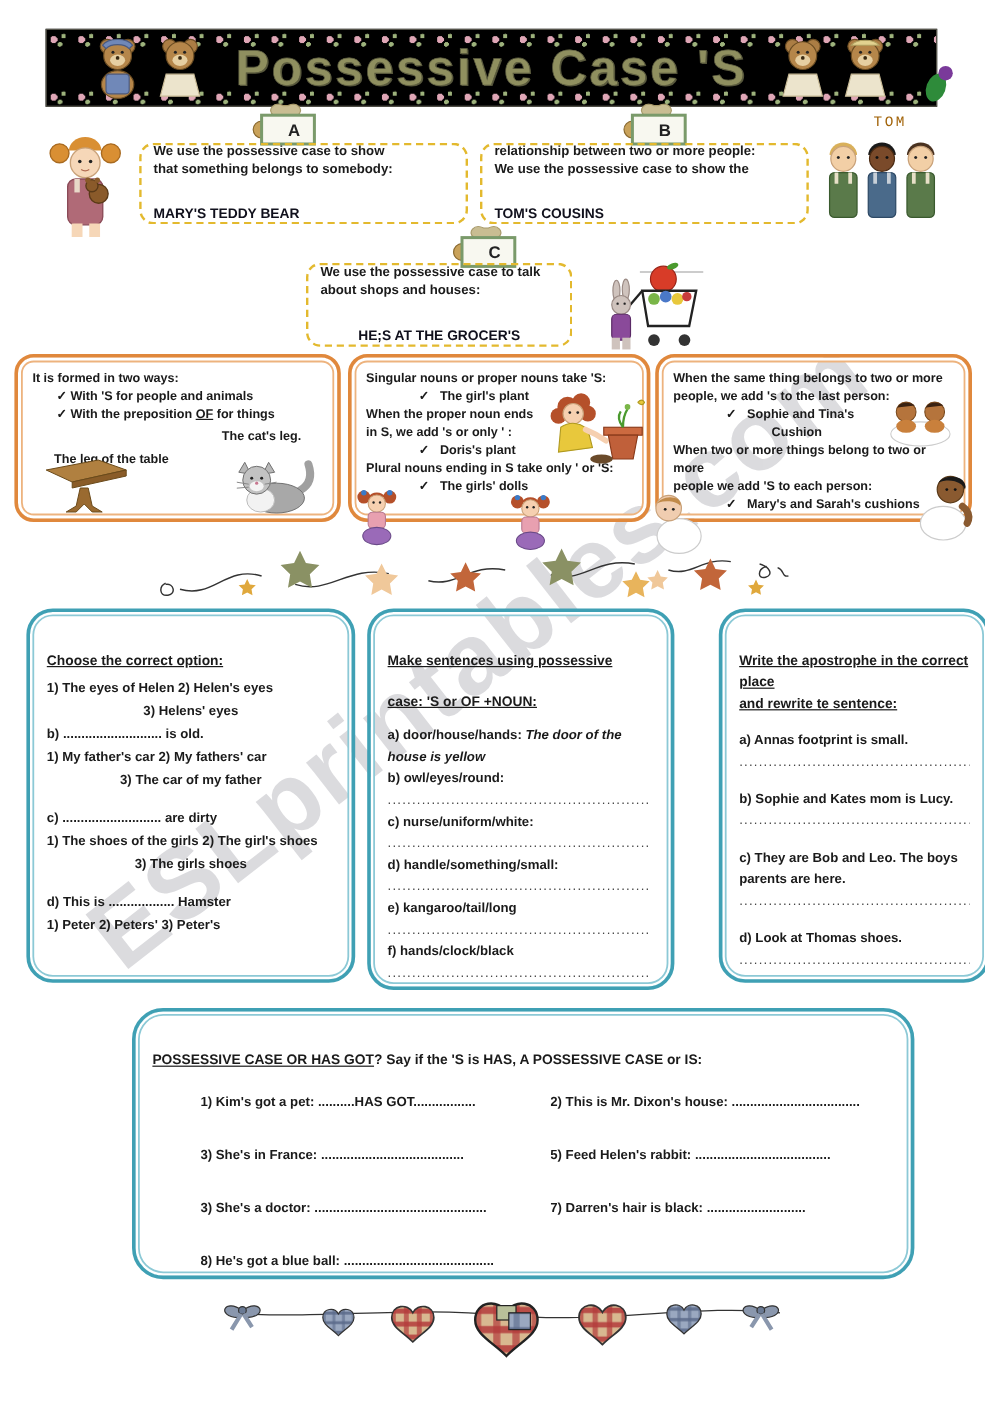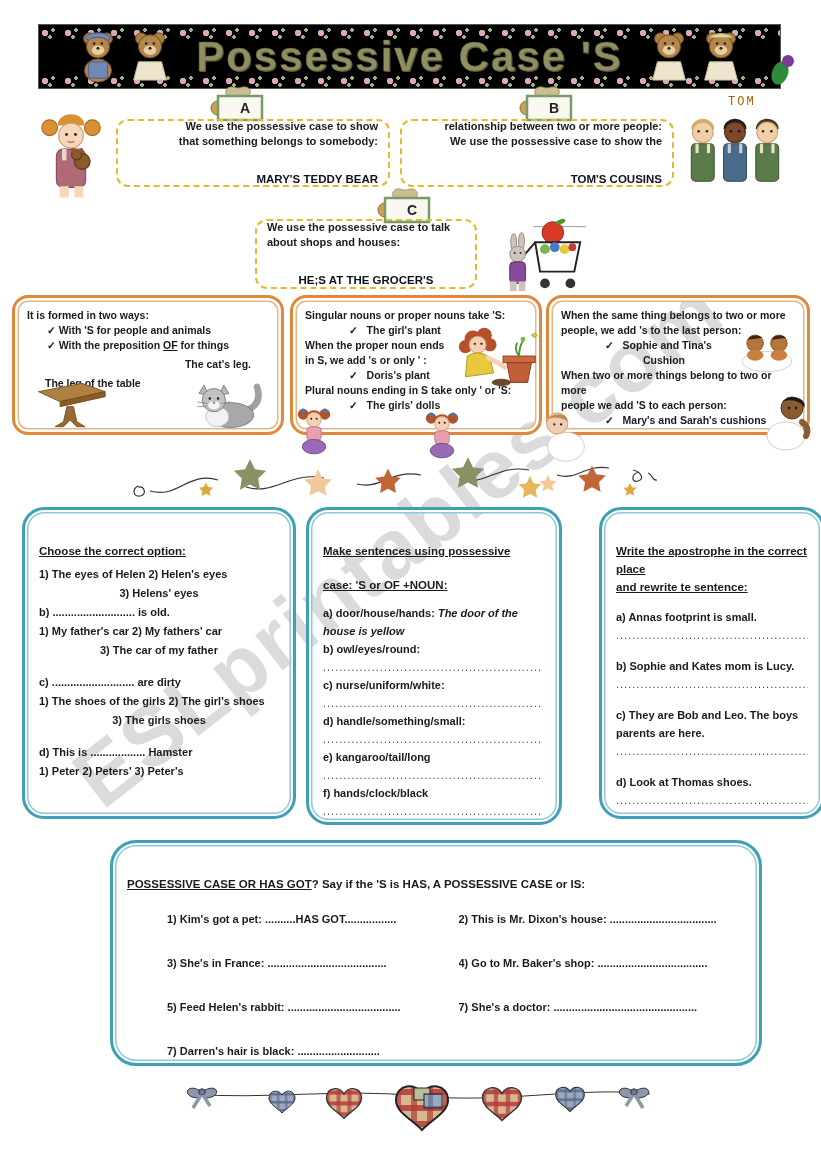--- a/index.html
+++ b/index.html
@@ -22,21 +22,21 @@
   #banner .rose.t{top:1px;} #banner .rose.b{bottom:1px;}
   #banner-title{font-size:42px;font-weight:bold;color:#8f8f5f;letter-spacing:2px;
      text-shadow:1px 1px 0 #55553a;-webkit-text-stroke:.6px #5a5a3e;z-index:2;}
   .bear{position:absolute;top:4px;width:46px;height:54px;}
   
   #tom{left:686px;top:95px;font-family:"Liberation Mono",monospace;font-size:12px;letter-spacing:2px;color:#a16207;margin-left:42px;}
   
   .sign{width:84px;height:40px;}
   
   .rule{border:2.5px dashed #e3b92e;border-radius:12px;background:transparent;
-        font-size:11px;font-weight:bold;line-height:15.5px;text-align:right;
+        font-size:11px;font-weight:bold;line-height:15.5px;text-align:left;
         display:flex;flex-direction:column;justify-content:center;padding:6px 10px;box-sizing:border-box;}
   .rule .ex{margin-top:22px;font-size:11.5px;color:#10101c;}
   #rule-c{text-align:left;}
   #rule-c .ex{text-align:center;}
   
   .form{border:3px solid #e0883c;border-radius:16px;box-sizing:border-box;
         box-shadow:inset 0 0 0 2.5px #fff,inset 0 0 0 4px #edb37e;
         padding:10px 12px;font-size:10.5px;font-weight:bold;line-height:15px;}
   .chk{padding-left:20px;}
   .chkrow{padding-left:44px;}
@@ -402,24 +402,24 @@
   </div>
 
   <div id="bottom-box" class="z abs ex-box">
     <div style="font-size:11.5px">
       <span class="u">POSSESSIVE CASE OR HAS GOT</span><span>? Say if the 'S is HAS, A POSSESSIVE CASE or IS:</span>
     </div>
     <div id="bottom-grid">
       <div>1) Kim's got a pet: ..........HAS GOT.................</div>
       <div>2) This is Mr. Dixon's house: ...................................</div>
       <div>3) She's in France: .......................................</div>
-      <div>4) Go to Mr. Baker's shop: ....................................</div>
       <div>5) Feed Helen's rabbit: .....................................</div>
-      <div>7) She's a doctor: ...............................................</div>
+      <div>3) She's a doctor: ...............................................</div>
       <div>7) Darren's hair is black: ...........................</div>
+      <div>8) He's got a blue ball: .........................................</div>
     </div>
   </div>
 
   <svg class="z abs" style="left:172px;top:1072px;width:494px;height:60px" viewBox="0 0 494 60">
     <defs>
       <pattern id="pRed" width="8" height="8" patternUnits="userSpaceOnUse">
         <rect width="8" height="8" fill="#d8b890"></rect>
         <rect y="2.5" width="8" height="3" fill="#b43c3c" opacity=".85"></rect>
         <rect x="2.5" width="3" height="8" fill="#b43c3c" opacity=".7"></rect>
       </pattern>

